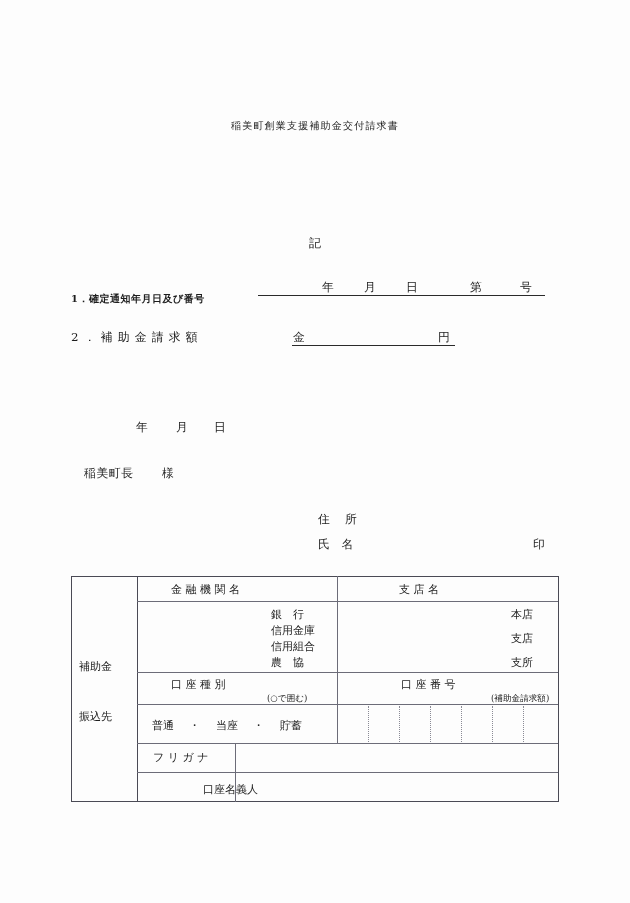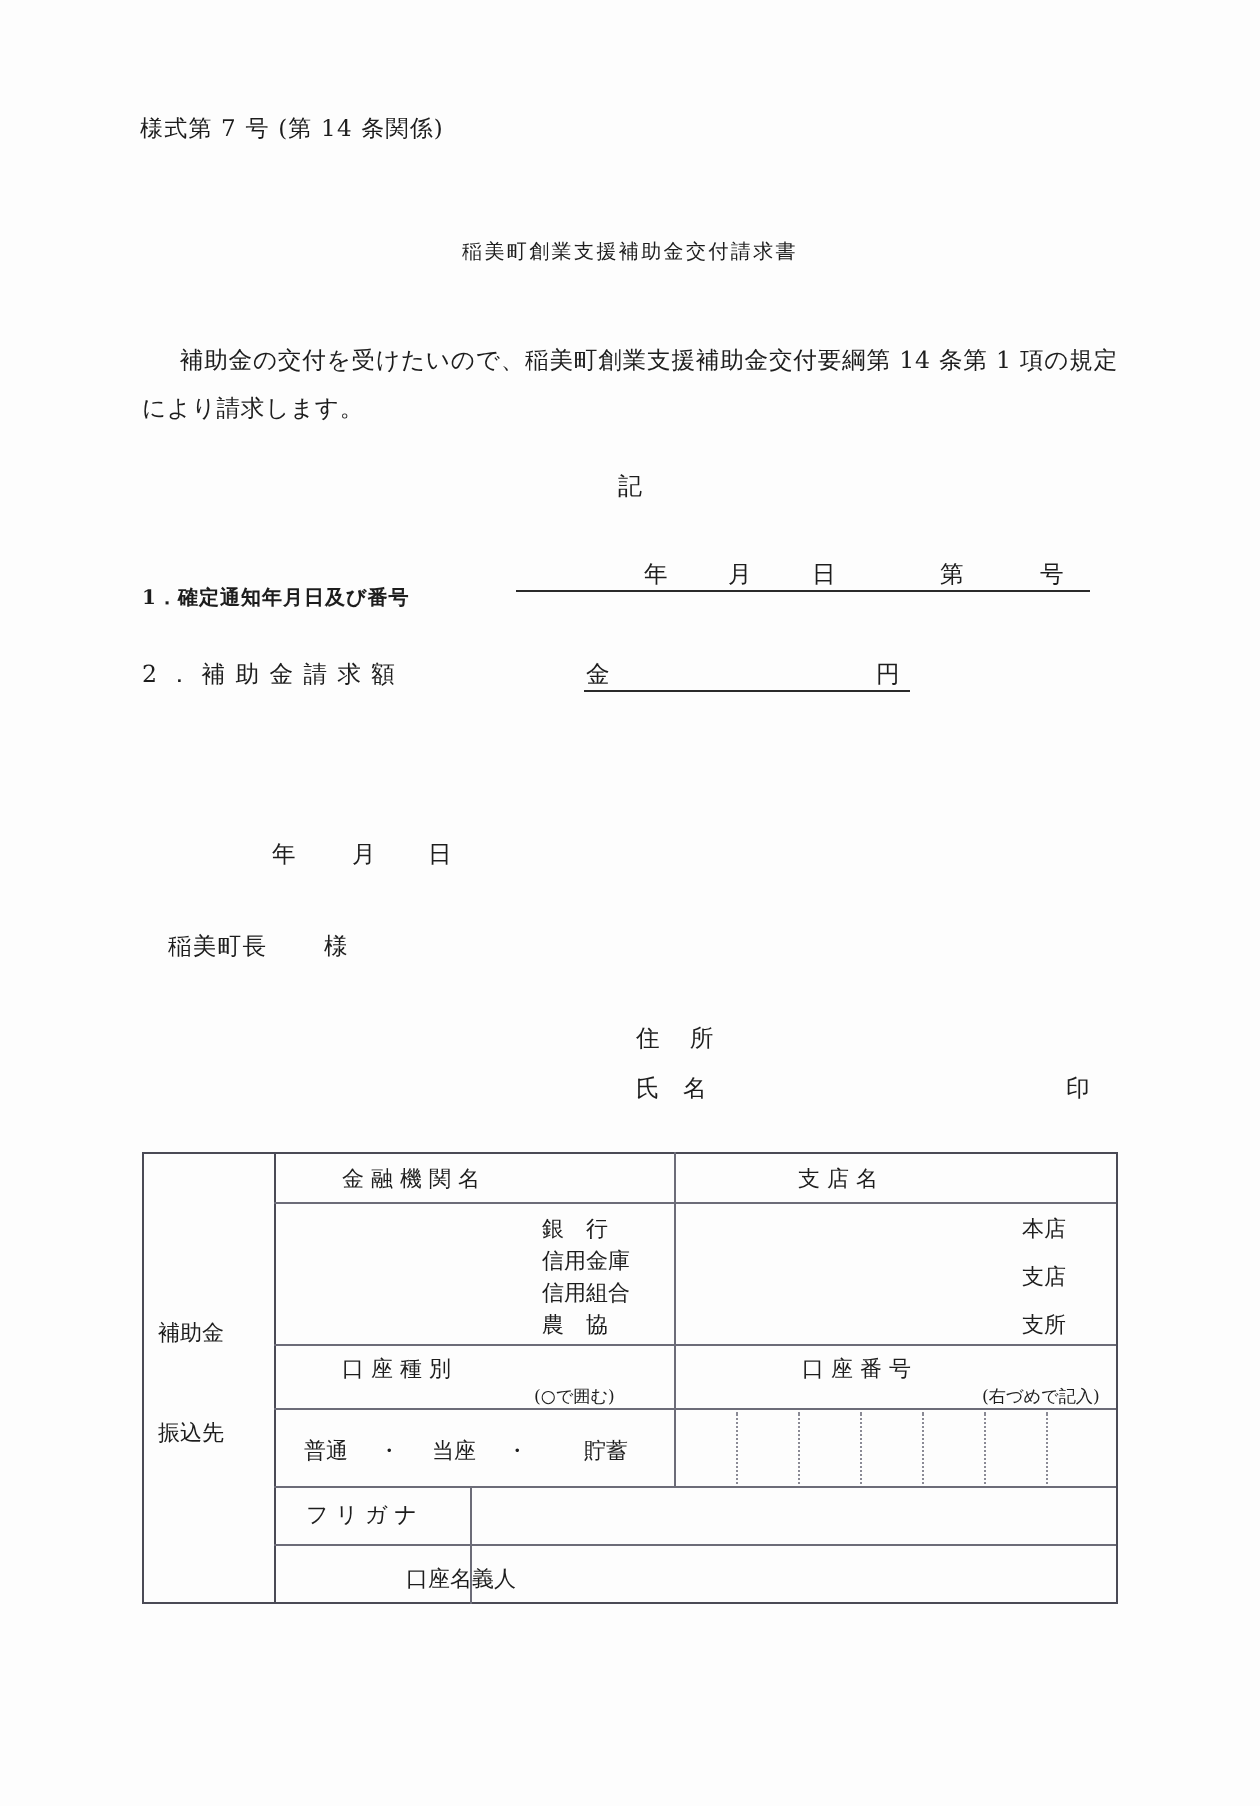--- a/index.html
+++ b/index.html
@@ -123,25 +123,23 @@
     position: absolute;
     width: 0;
     border-left: 1px dotted #8a8a95;
   }
 </style>
 </head>
 <body>
 
 <div class="page">
 
-  <div class="abs" id="form-number">様式第 7 号 (第 14 条関係)</div>
 
   <div class="abs" id="doc-title">稲美町創業支援補助金交付請求書</div>
 
-  <div id="body-paragraph">補助金の交付を受けたいので、稲美町創業支援補助金交付要綱第 14 条第 1 項の規定により請求します。</div>
 
   <div class="abs" id="ki-mark">記</div>
 
   <div class="abs" id="item1-label">1．確定通知年月日及び番号</div>
   <div id="item1-rule"></div>
   <div class="abs" id="item1-year">年</div>
   <div class="abs" id="item1-month">月</div>
   <div class="abs" id="item1-day">日</div>
   <div class="abs" id="item1-no">第</div>
   <div class="abs" id="item1-go">号</div>
@@ -194,27 +192,27 @@
     <div class="tcell" style="left:200px; top:79px;">農　協</div>
 
     <div class="tcell" style="left:440px; top:31px;">本店</div>
     <div class="tcell" style="left:440px; top:55px;">支店</div>
     <div class="tcell" style="left:440px; top:79px;">支所</div>
 
     <div class="tcell" style="left:100px; top:101px;">口 座 種 別</div>
     <div class="tcell tiny" style="left:196px; top:117px;">(○で囲む)</div>
 
     <div class="tcell" style="left:330px; top:101px;">口 座 番 号</div>
-    <div class="tcell tiny" style="left:420px; top:117px;">(右づめで記入)</div>
+    <div class="tcell tiny" style="left:420px; top:117px;">(補助金請求額)</div>
 
     <div class="tcell" style="left:81px; top:142px;">普通</div>
     <div class="tcell" style="left:118px; top:142px;">・</div>
     <div class="tcell" style="left:145px; top:142px;">当座</div>
     <div class="tcell" style="left:182px; top:142px;">・</div>
-    <div class="tcell" style="left:209px; top:142px;margin-left:12px;">貯蓄</div>
+    <div class="tcell" style="left:209px; top:142px;">貯蓄</div>
 
     <div class="dotline" style="left:297px; top:130px; height:36px;"></div>
     <div class="dotline" style="left:328px; top:130px; height:36px;"></div>
     <div class="dotline" style="left:359px; top:130px; height:36px;"></div>
     <div class="dotline" style="left:390px; top:130px; height:36px;"></div>
     <div class="dotline" style="left:421px; top:130px; height:36px;"></div>
     <div class="dotline" style="left:452px; top:130px; height:36px;"></div>
 
     <div class="tcell" style="left:82px; top:174px;">フ リ ガ ナ</div>
     <div class="tcell" style="left:175px; top:174px;"></div>

